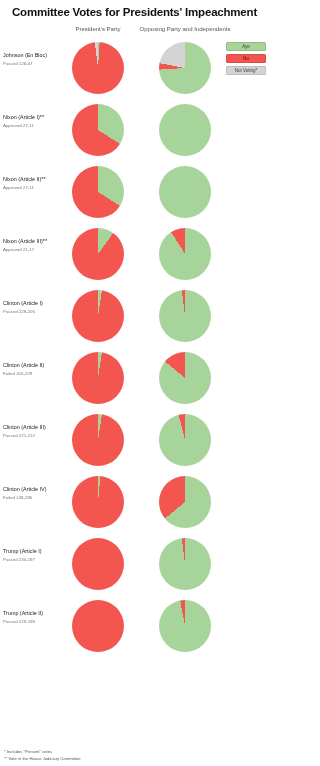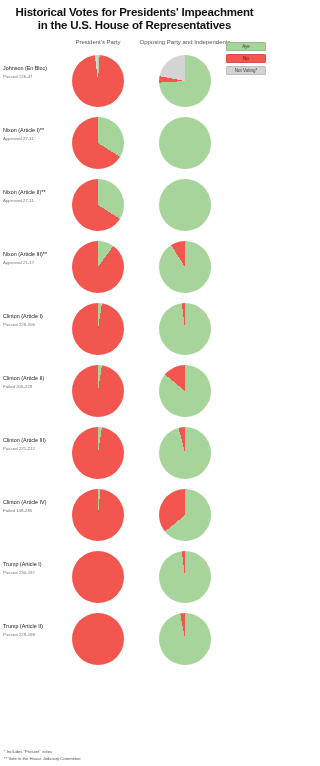--- a/index.html
+++ b/index.html
@@ -97,22 +97,21 @@
     bottom:4px;
     font-size:4.2px;
     color:#555;
     line-height:6.5px;
   }
 </style>
 </head>
 <body>
 
 <div class="title">
-  <div>Historical Votes for Presidents' Impeachment</div>
-  <div>in the U.S. House of Representatives</div>
+  <div>Committee Votes for Presidents' Impeachment</div>
 </div>
 
 <div class="col-headers">
   <div class="col-head left">President's Party</div>
   <div class="col-head right">Opposing Party and Independents</div>
 </div>
 
 <div class="legend">
   <div class="legend-item lg-aye">Aye</div>
   <div class="legend-item lg-no">No</div>

